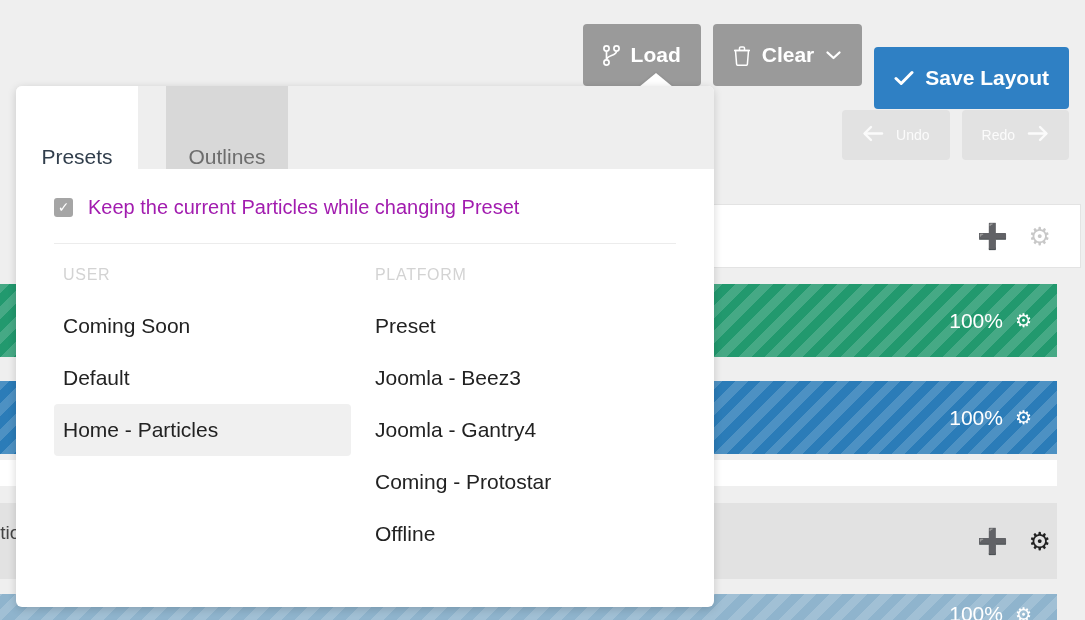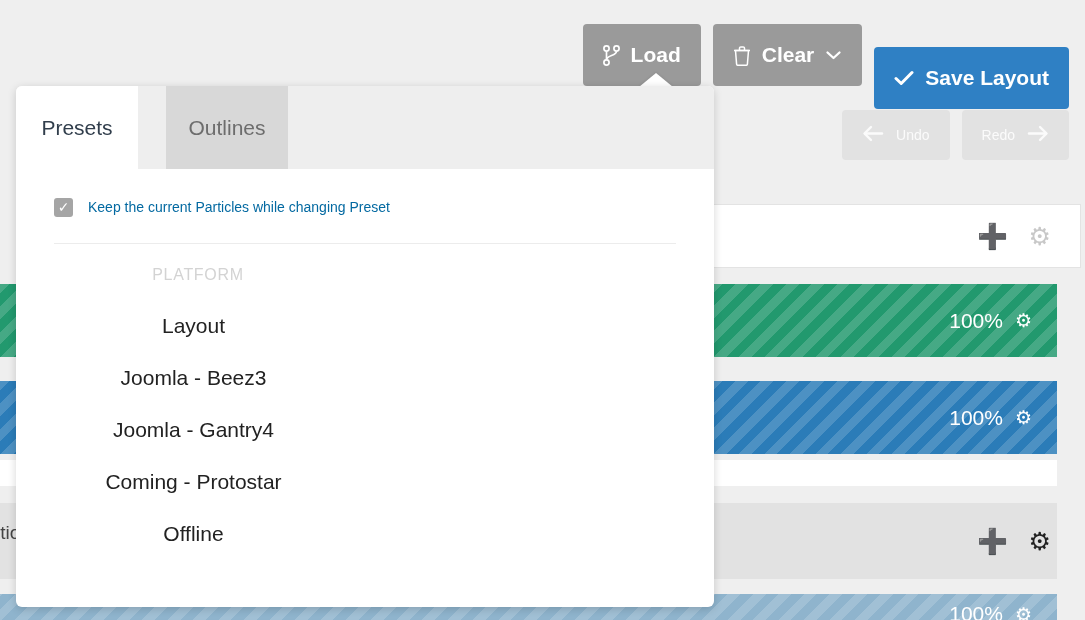--- a/index.html
+++ b/index.html
@@ -93,46 +93,46 @@
     position: absolute; left: 639px; top: 73px;
     width: 0; height: 0;
     border-left: 17px solid transparent;
     border-right: 17px solid transparent;
     border-bottom: 14px solid #fff;
     filter: drop-shadow(0 -1px 1px rgba(0,0,0,.07));
   }
 
   .tabs { display: flex; height: 83px; background: #eeeeee; }
   .tab {
-    display: flex; align-items: center; justify-content: center;
+    display: flex; align-items: flex-end; justify-content: center;
     height: 83px; font-size: 21px; cursor: pointer;
   }
   .tab.active { background: #fff; color: #313e4c; width: 122px; }
   .tab.inactive { background: #d8d8d8; color: #6d6d6d; width: 122px; margin-left: 28px; }
 
   .panel-body { padding: 0; }
 
   .checkrow {
     display: flex; align-items: center; gap: 15px;
     padding: 24px 0 0 38px; height: 52px;
   }
   .cbox {
     width: 19px; height: 19px; border-radius: 3px;
     background: #a5a5a5; color: #fff;
     display: flex; align-items: center; justify-content: center;
     font-size: 14px; cursor: pointer; flex: none;
   }
-  .checkrow .txt { font-size: 14px; color: #0369a1; }
+  .checkrow .txt { font-size: 20px; color: #a21caf; }
 
   .divider { margin: 22px 38px 0 38px; height: 1px; background: #ececec; }
 
   .cols { display: flex; padding: 22px 0 0 0; }
   .col { flex: none; }
   .col-user { width: 335px; padding-left: 38px; }
-  .col-platform { width: 340px; padding-left: 15px; text-align: center; }
+  .col-platform { width: 340px; padding-left: 15px; }
 
   .col-head {
     font-size: 16px; letter-spacing: .7px;
     color: #d3d3d3; text-transform: uppercase;
     padding-left: 9px; margin-bottom: 16px;
   }
   .preset {
     display: block;
     font-size: 21px; color: #222;
     padding: 14px 9px;
@@ -257,24 +257,30 @@
 
       <div class="checkrow">
         <span class="cbox">✓</span>
         <span class="txt">Keep the current Particles while changing Preset</span>
       </div>
 
       <div class="divider"></div>
 
       <div class="cols">
 
+        <div class="col col-user">
+          <div class="col-head">USER</div>
+          <a class="preset">Coming Soon</a>
+          <a class="preset">Default</a>
+          <a class="preset selected">Home - Particles</a>
+        </div>
 
         <div class="col col-platform">
           <div class="col-head">PLATFORM</div>
-          <a class="preset">Layout</a>
+          <a class="preset">Preset</a>
           <a class="preset">Joomla - Beez3</a>
           <a class="preset">Joomla - Gantry4</a>
           <a class="preset">Coming - Protostar</a>
           <a class="preset">Offline</a>
         </div>
 
       </div>
     </div>
   </div>
 

